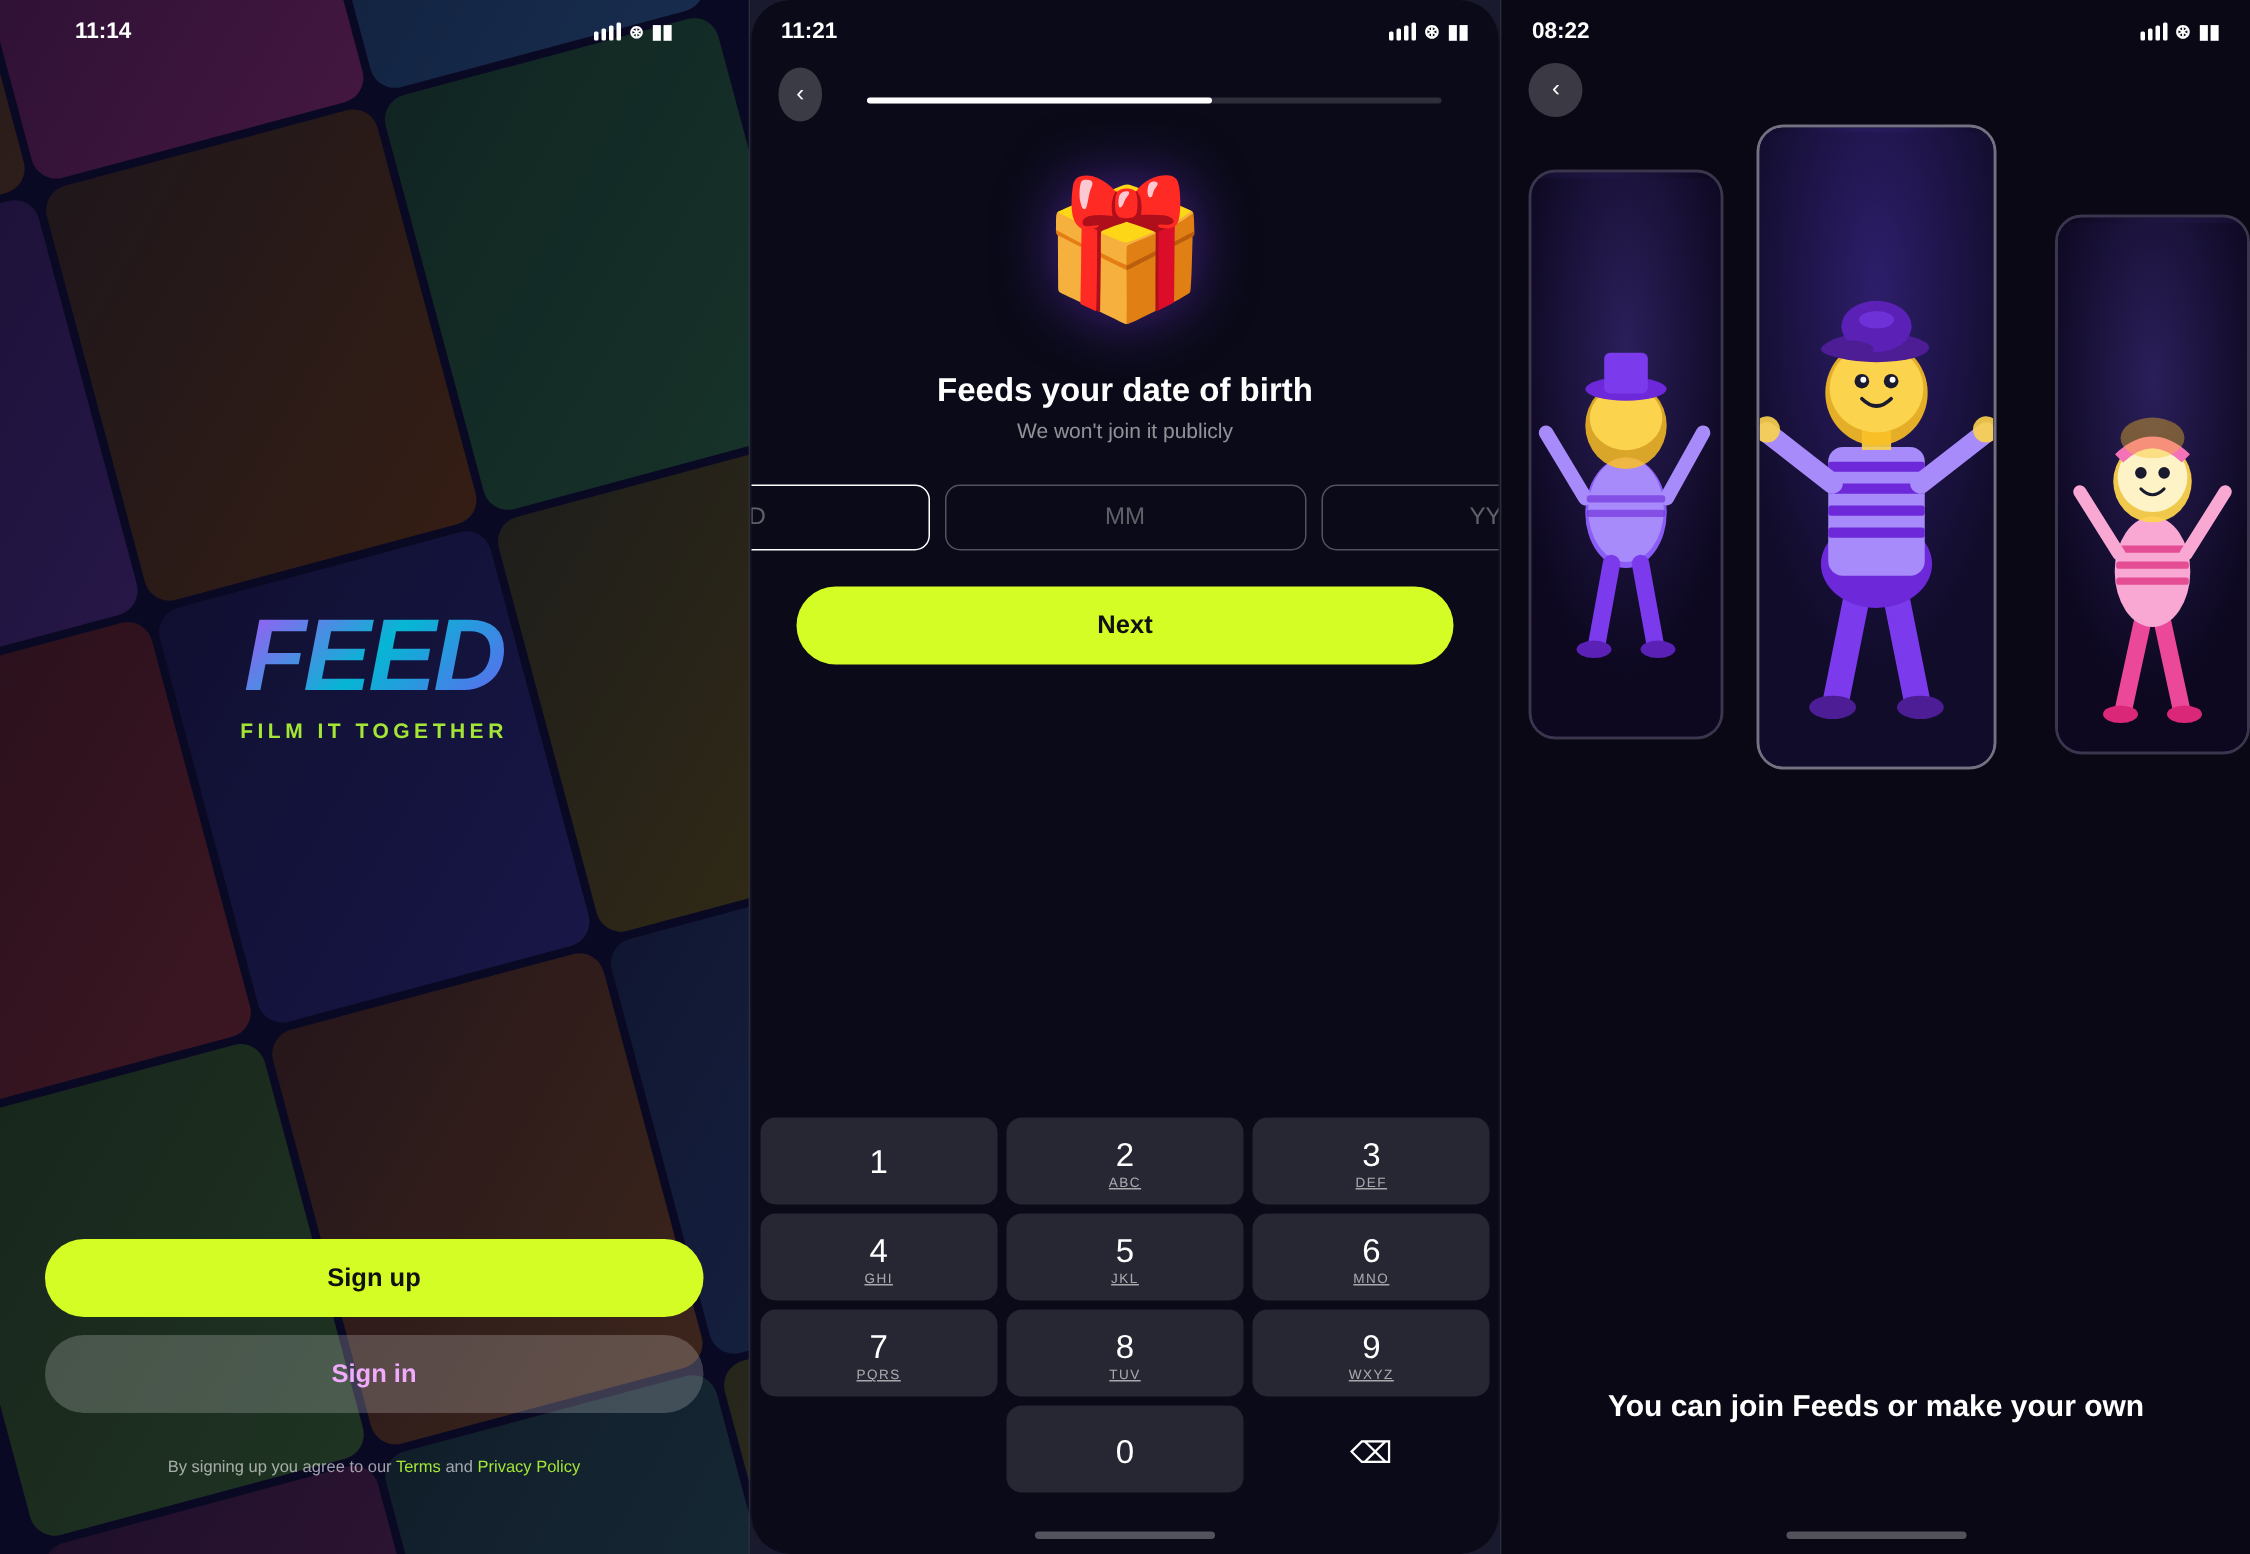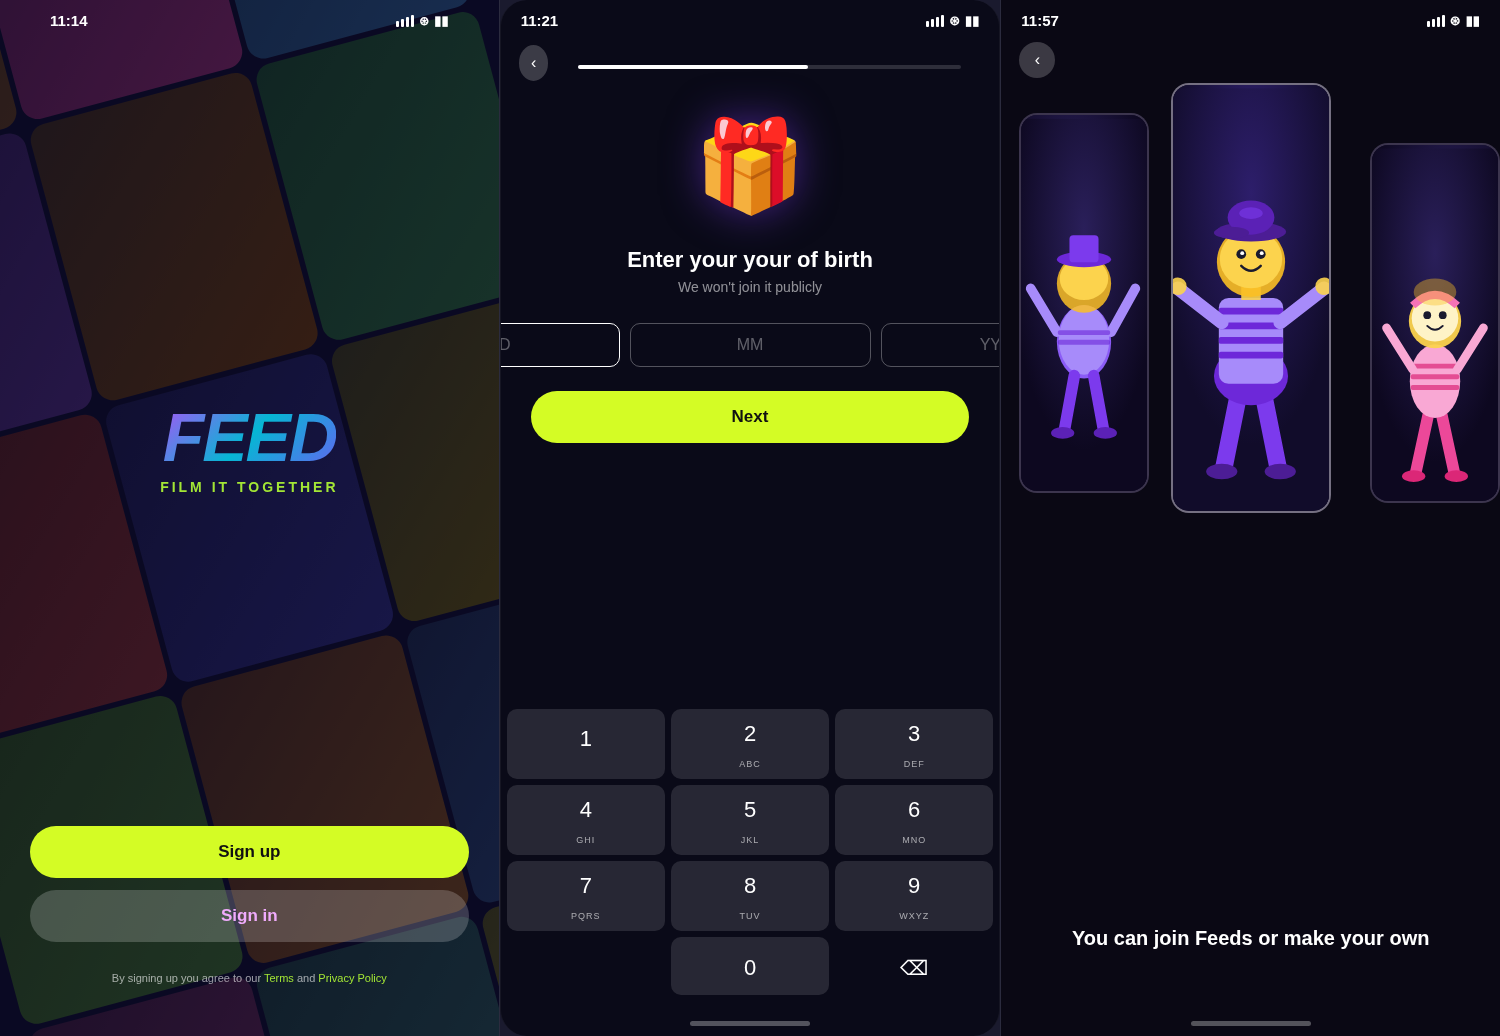--- a/index.html
+++ b/index.html
@@ -320,22 +320,23 @@
     .key-num {
       font-size: 22px;
       font-weight: 400;
       line-height: 1;
     }
 
     .key-letters {
       font-size: 9px;
       letter-spacing: 1px;
       color: rgba(255,255,255,0.6);
-      margin-top: 14px;
+      margin-top: 2px;
       font-weight: 500;
+      text-decoration: underline;
     }
 
     .key-zero { flex: 1; }
     .key-backspace {
       flex: 1;
       background: transparent;
     }
     .key-backspace-symbol {
       font-size: 20px;
     }
@@ -565,21 +566,21 @@
       <button class="back-btn" style="position:relative;top:auto;left:auto;margin:0;">‹</button>
       <div class="progress-bar-container">
         <div class="progress-fill" style="width:60%;"></div>
       </div>
     </div>
 
     <div class="phone2-content">
 
       <div class="gift-illustration">🎁</div>
 
-      <div class="dob-title">Enter your your of birth</div>
+      <div class="dob-title">Feeds your date of birth</div>
       <div class="dob-subtitle">We won't join it publicly</div>
 
       <div class="date-inputs">
         <input class="date-input-field" type="text" placeholder="DD" style="">
         <input class="date-input-field" type="text" placeholder="MM" style="">
         <input class="date-input-field" type="text" placeholder="YYYY" style="">
       </div>
 
       <button class="btn-next">Next</button>
     </div>
@@ -641,21 +642,21 @@
     <div class="home-indicator"></div>
   </div>
 </div>
 
 <div class="phone-separator"></div>
 
 <div class="phone phone3">
   <div class="phone3-content">
 
     <div class="status-bar">
-      <span class="time">11:57</span>
+      <span class="time">08:22</span>
       <div class="status-icons">
         <div class="signal-dots">
             <span></span>
             <span></span>
             <span></span>
             <span></span>
           </div>
         <span>⊛</span>
         <span>▮▮</span>
       </div>

